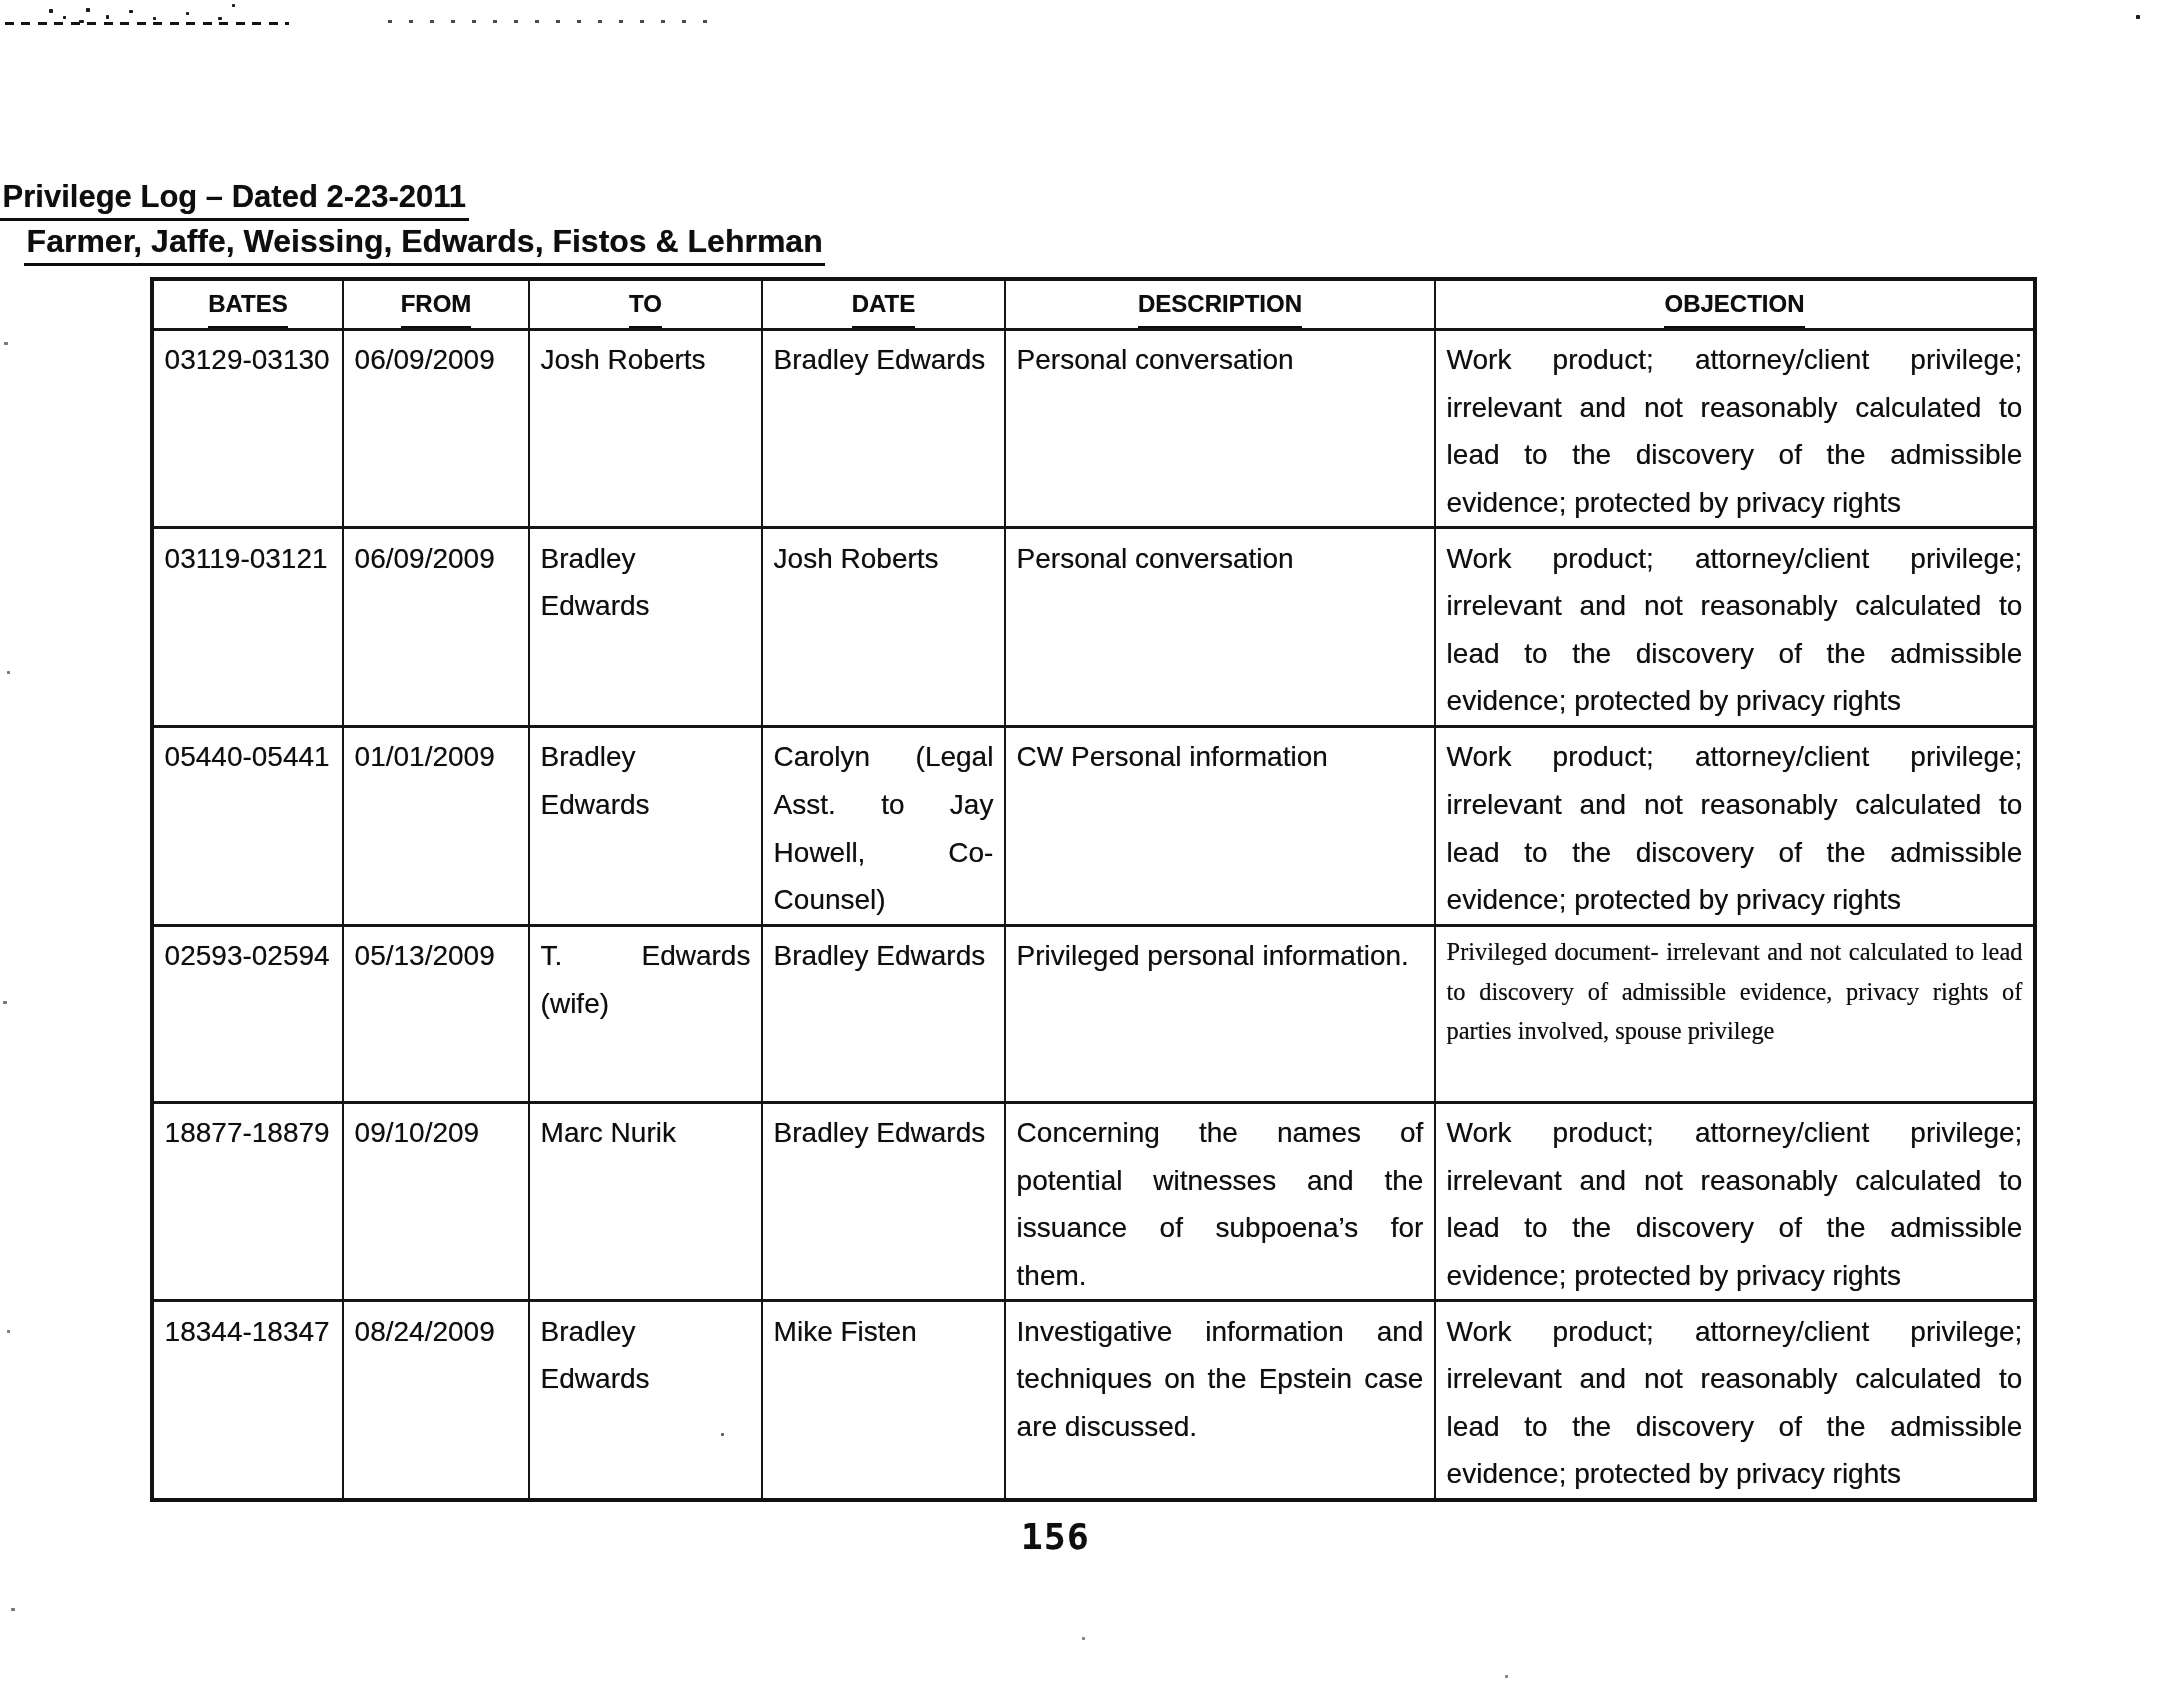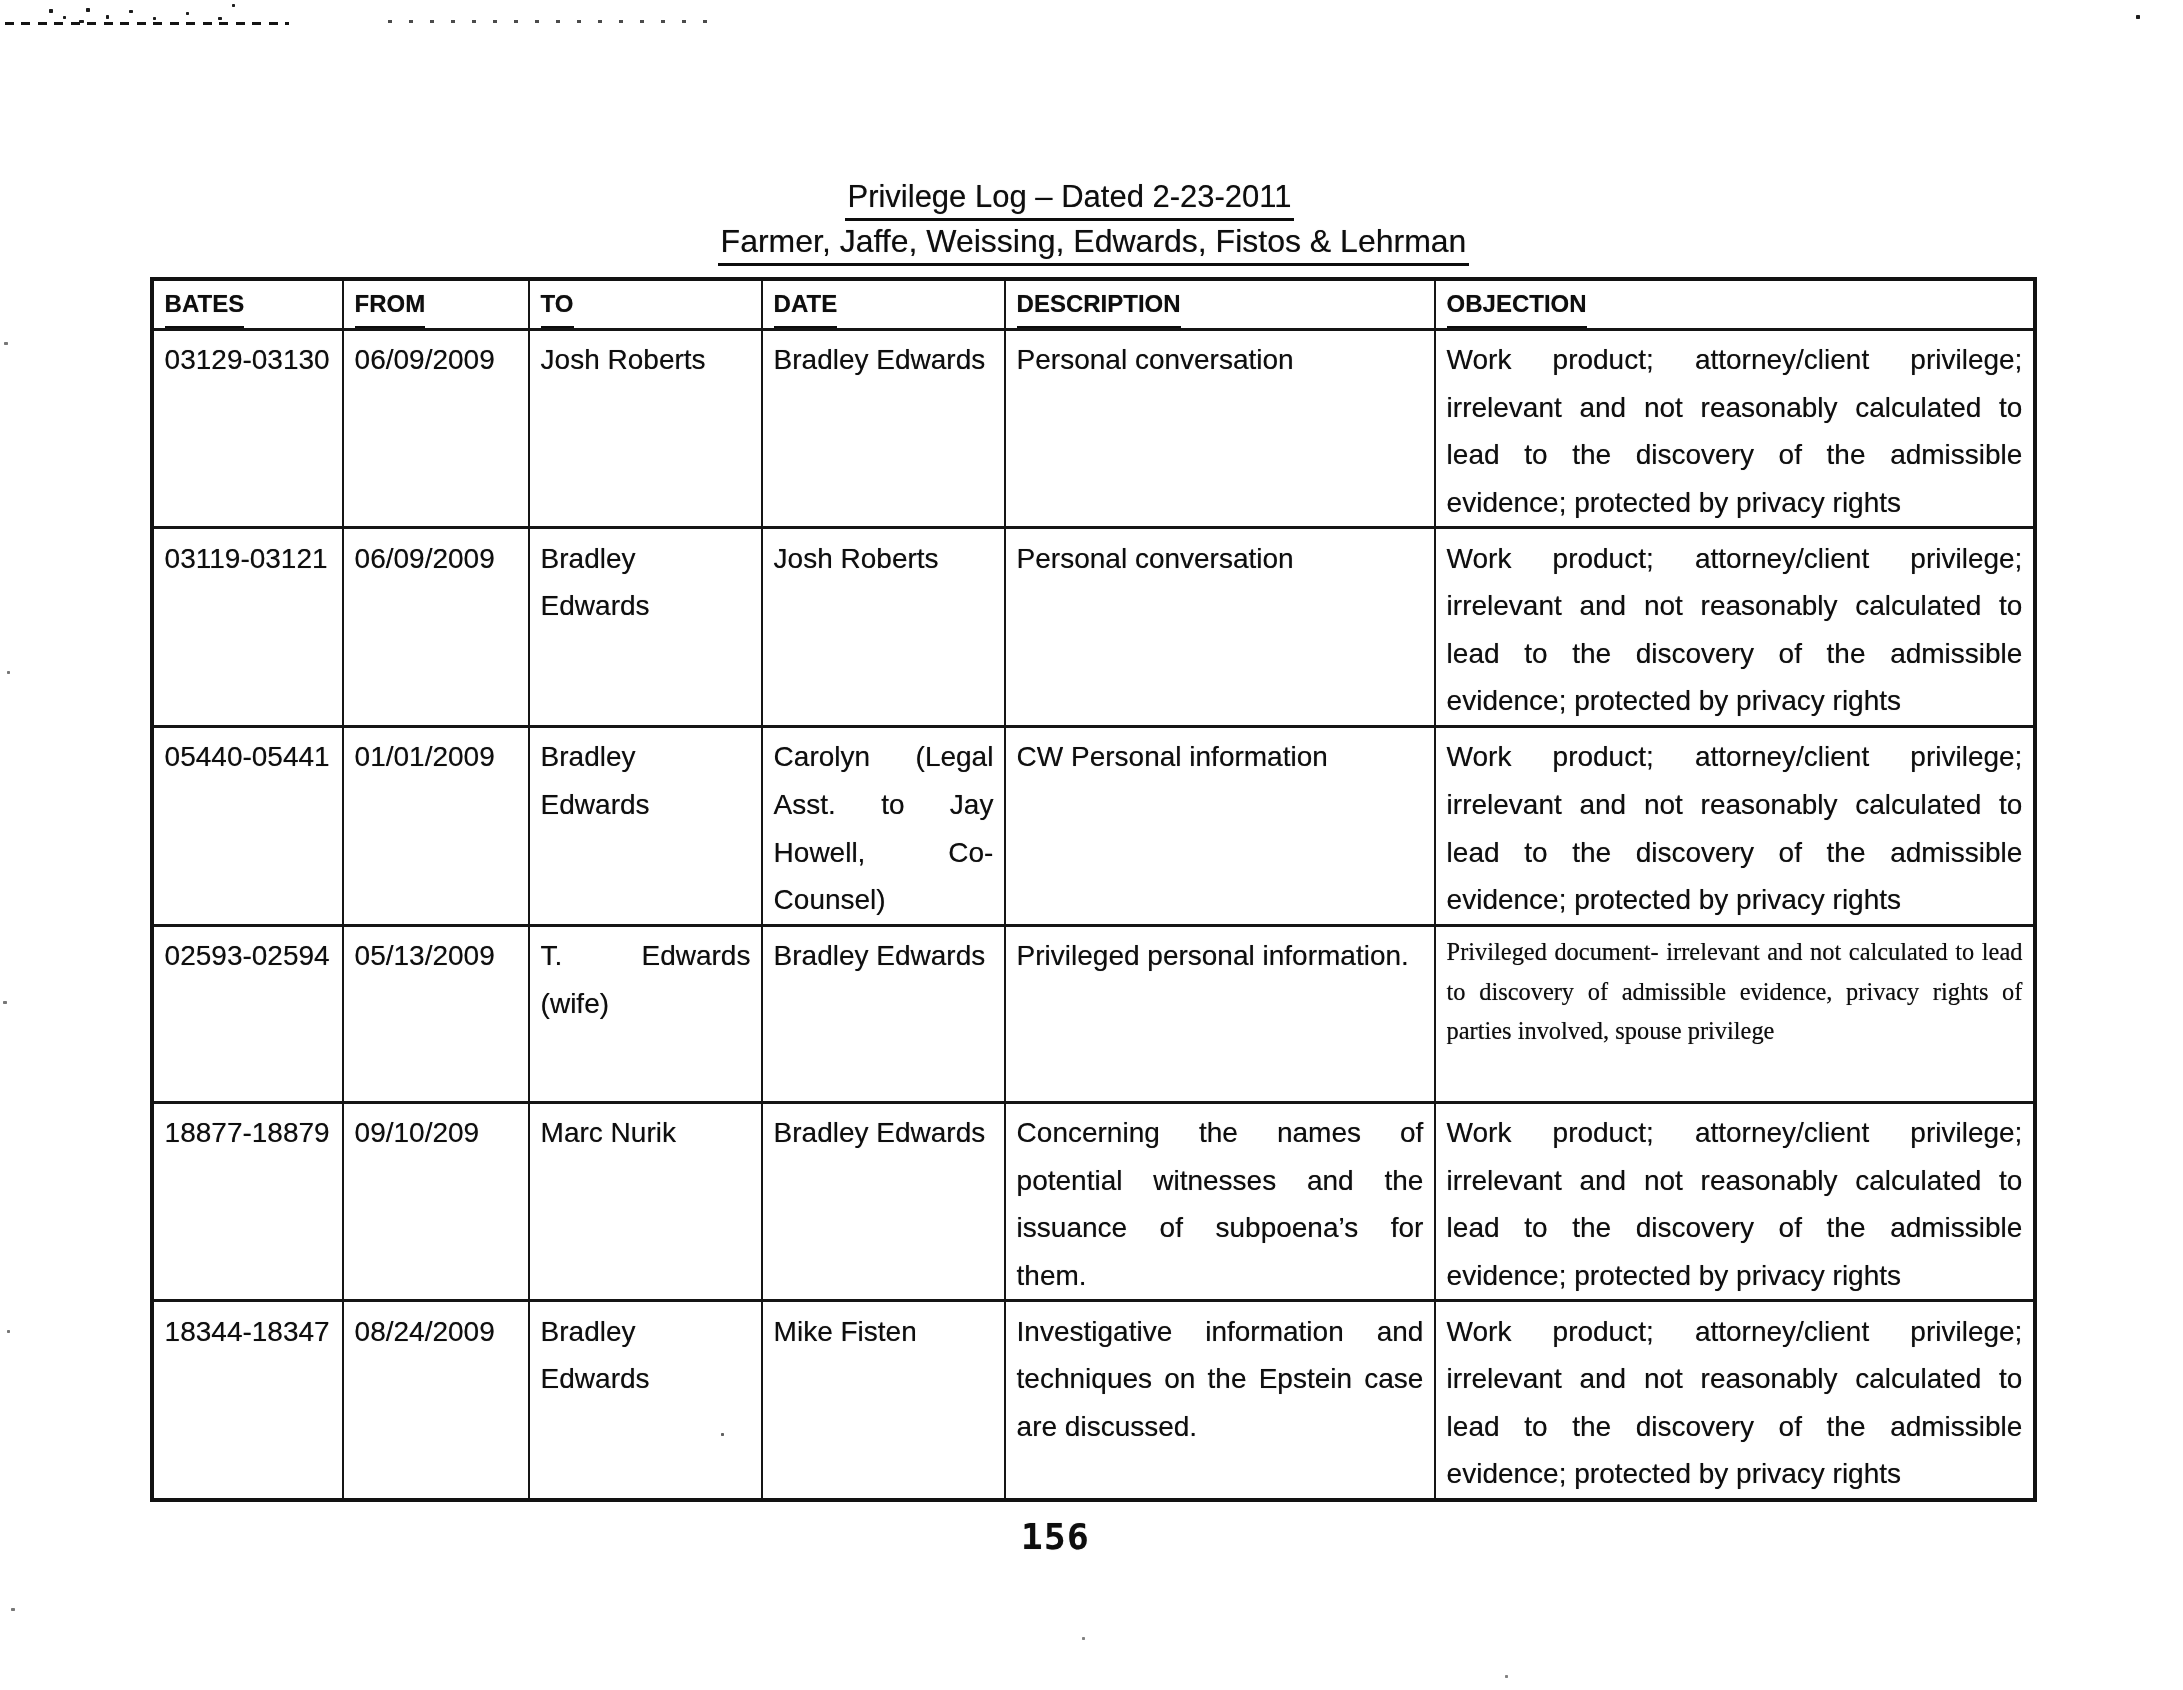--- a/index.html
+++ b/index.html
@@ -9,22 +9,22 @@
     position:relative;
     font-family:"Liberation Sans",sans-serif;
     color:#0e0e0e;
     overflow:hidden;
   }
   .sheet{position:absolute;inset:0;}
   .doc{position:absolute;inset:0;text-shadow:0 0 0.7px rgba(0,0,0,.55);}
 
   
   .title-line{
-    position:absolute;left:0;right:0;text-align:center;
-    font-weight:normal;
+    position:absolute;left:0;right:0;text-align:left;
+    font-weight:bold;
   }
   .title-1{top:179px;right:44px;font-size:31px;}
   .title-2{top:223px;right:20px;font-size:32px;margin-left:24px;}
   .title-line .u{
     display:inline-block;
     border-bottom:3.3px solid #0d0d0d;
     padding:0 2.6px 2.6px 2.6px;
   }
 
   
@@ -40,21 +40,21 @@
     padding:5.3px 10.6px 0 10.6px;
     font-size:28px;
     line-height:1.7;
     text-align:justify;
     overflow:hidden;
   }
   thead th{
     height:34px;
     font-size:24px;
     font-weight:bold;
-    text-align:left;
+    text-align:center;
     padding-top:2.6px;
     border-bottom-width:3.3px;
   }
   thead th .u{
     display:inline-block;
     border-bottom:2.6px solid #0d0d0d;
     padding-bottom:1.3px;
   }
   tbody tr{height:177px;}
   tbody tr.last{height:188px;}

